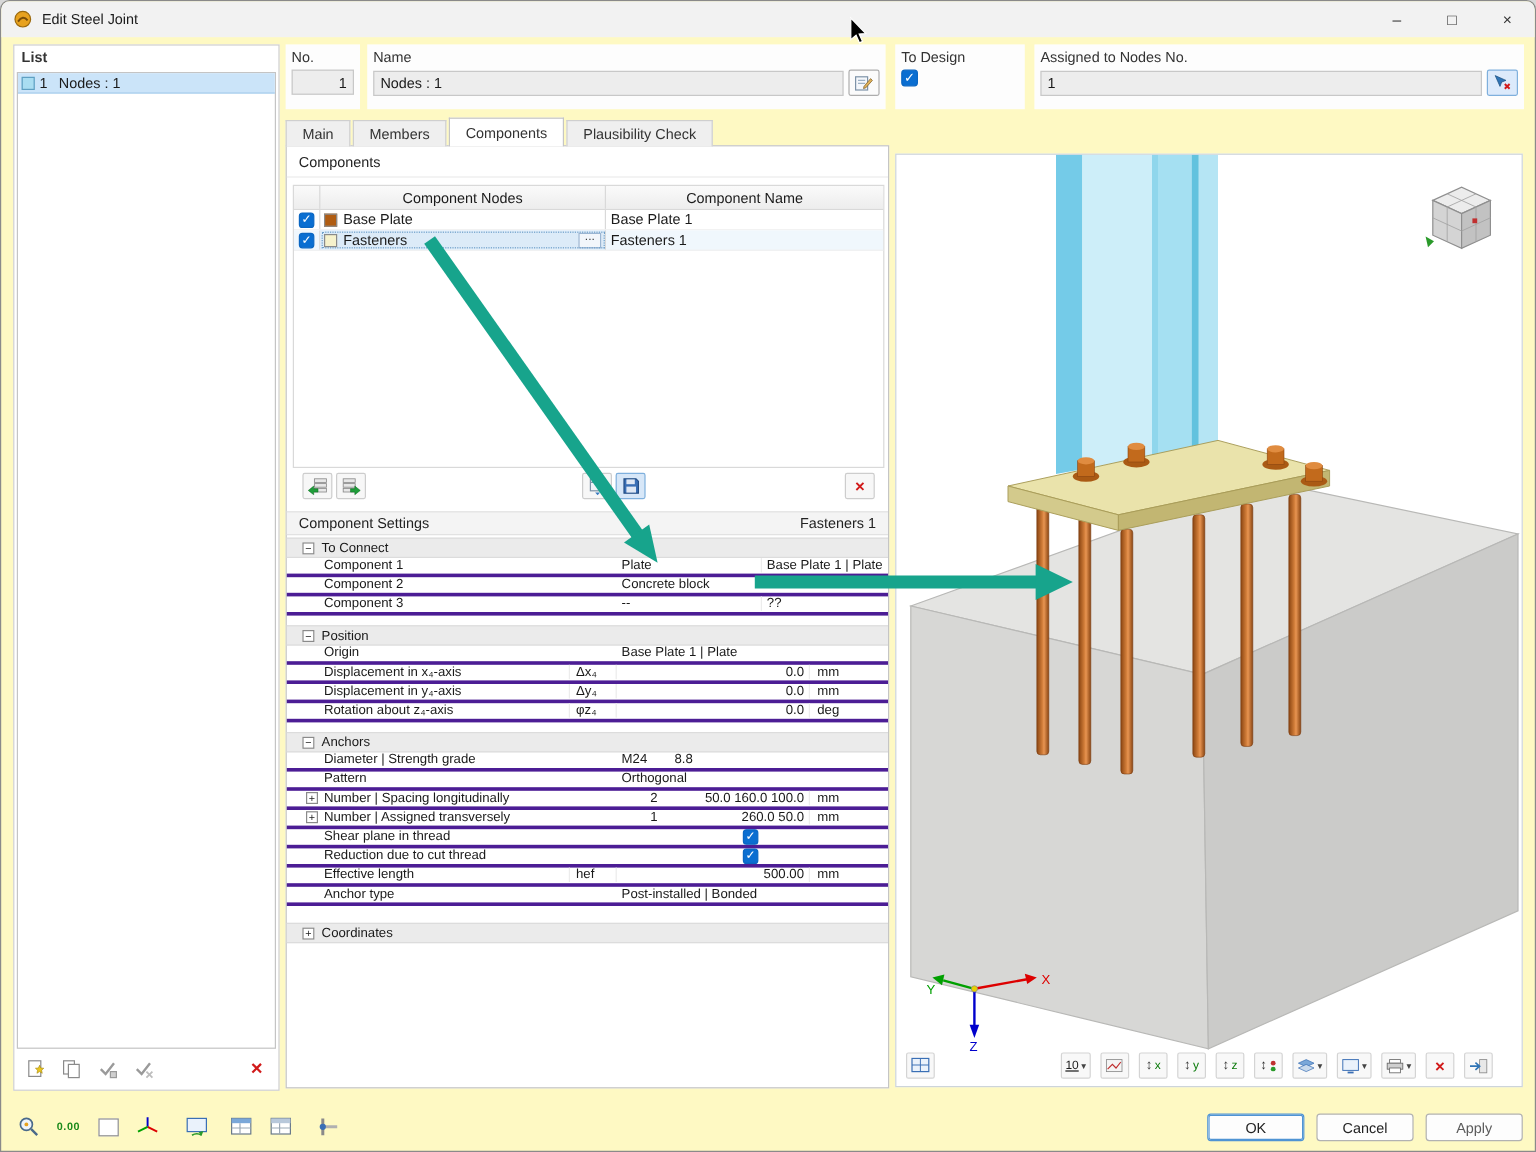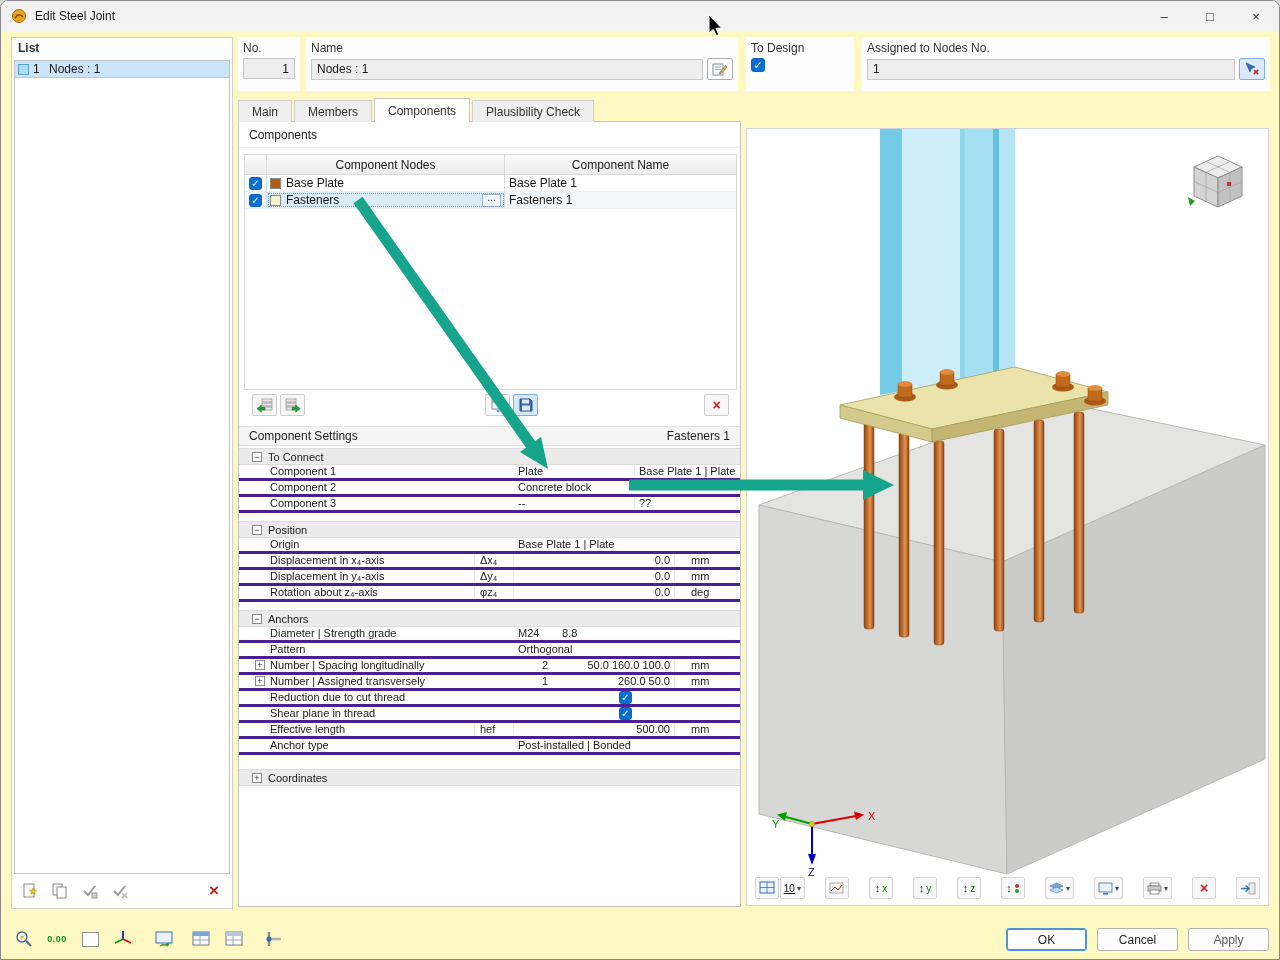--- a/index.html
+++ b/index.html
@@ -82,32 +82,32 @@
   .pg-label { flex:0 0 235px; display:flex; align-items:center; padding-left:31px; white-space:nowrap; overflow:hidden; }
   .pg-label.wexp { padding-left:16px; }
   .pg-label.wexp .exp { margin:0 5px 0 0; }
   .pg-sym { flex:0 0 40px; border-left:1px solid #ececec; border-right:1px solid #ececec; display:flex; align-items:center; padding-left:5px; }
   .pg-mid { flex:0 0 120px; display:flex; align-items:center; padding-left:4px; }
   .pg-right { flex:1; border-left:1px solid #ececec; display:flex; align-items:center; padding-left:4px; }
   .pg-val { flex:0 0 160px; display:flex; align-items:center; padding-left:4px; }
   .pg-val.num { justify-content:flex-end; padding-right:4px; }
   .pg-val.ckb { justify-content:flex-end; padding-right:42px; }
   .pg-valwide { flex:1; display:flex; align-items:center; padding-left:4px; gap:18px; }
-  .pg-unit { flex:1; border-left:1px solid #ececec; display:flex; align-items:center; padding-left:16px; }
+  .pg-unit { flex:1; border-left:1px solid #ececec; display:flex; align-items:center; padding-left:6px; }
   .pg-count { flex:0 0 30px; display:flex; align-items:center; justify-content:flex-end; }
   .pg-num { flex:1; display:flex; align-items:center; justify-content:flex-end; padding-right:4px; }
 
   
   .viewport { position:absolute; left:745px; top:127px; width:523px; height:778px; background:#fff; border:1px solid #cdd4da; z-index:1; }
   .scene { position:absolute; left:0; top:0; }
   .navcube { position:absolute; right:16px; top:22px; }
   .triad { position:absolute; left:25px; top:668px; }
   .vp-toolbar { position:absolute; left:0; bottom:5px; width:100%; height:23px; }
   .vpt { position:absolute; left:8px; top:0; height:22px; min-width:24px; background:#f8f8f8; border:1px solid #d4d4d4; border-radius:2px; display:flex; align-items:center; justify-content:center; gap:2px; padding:0 3px; }
-  .vpt-group { position:absolute; right:8px; top:0; height:22px; display:flex; gap:20px; }
+  .vpt-group { position:absolute; right:24px; top:0; height:22px; display:flex; gap:8px; }
   .vpt-group .vpt { position:static; }
   .caret { font-size:8px; color:#444; }
   .axl { color:#0a7a0a; font-size:10px; }
   .ud { font-size:11px; color:#333; }
 
   
   .footer-tools { position:absolute; left:10px; bottom:7px; height:26px; display:flex; align-items:center; gap:7px; }
   .ft-btn { width:26px; height:26px; display:flex; align-items:center; justify-content:center; }
   .decimals { font-size:9px; font-weight:700; color:#1a8a1a; letter-spacing:0.5px; }
   .blank-sq { width:17px; height:15px; background:#fff; border:1px solid #8f8f8f; }
@@ -383,29 +383,29 @@
           <span>Number | Assigned transversely</span>
         </span>
         <span class="pg-sym"></span>
         <span class="pg-val">
           <span class="pg-count">1</span>
           <span class="pg-num">260.0 50.0</span>
         </span>
         <span class="pg-unit">mm</span>
       </div>
       <div class="pg-row">
-        <span class="pg-label">Reduction due to cut thread</span>
+        <span class="pg-label">Shear plane in thread</span>
         <span class="pg-sym"></span>
         <span class="pg-val ckb">
             <span class="cb small"></span>
           </span>
         <span class="pg-unit"></span>
       </div>
       <div class="pg-row">
-        <span class="pg-label">Shear plane in thread</span>
+        <span class="pg-label">Reduction due to cut thread</span>
         <span class="pg-sym"></span>
         <span class="pg-val ckb">
             <span class="cb small"></span>
           </span>
         <span class="pg-unit"></span>
       </div>
       <div class="pg-row">
         <span class="pg-label">Effective length</span>
         <span class="pg-sym">hef</span>
         <span class="pg-val num">500.00</span>

